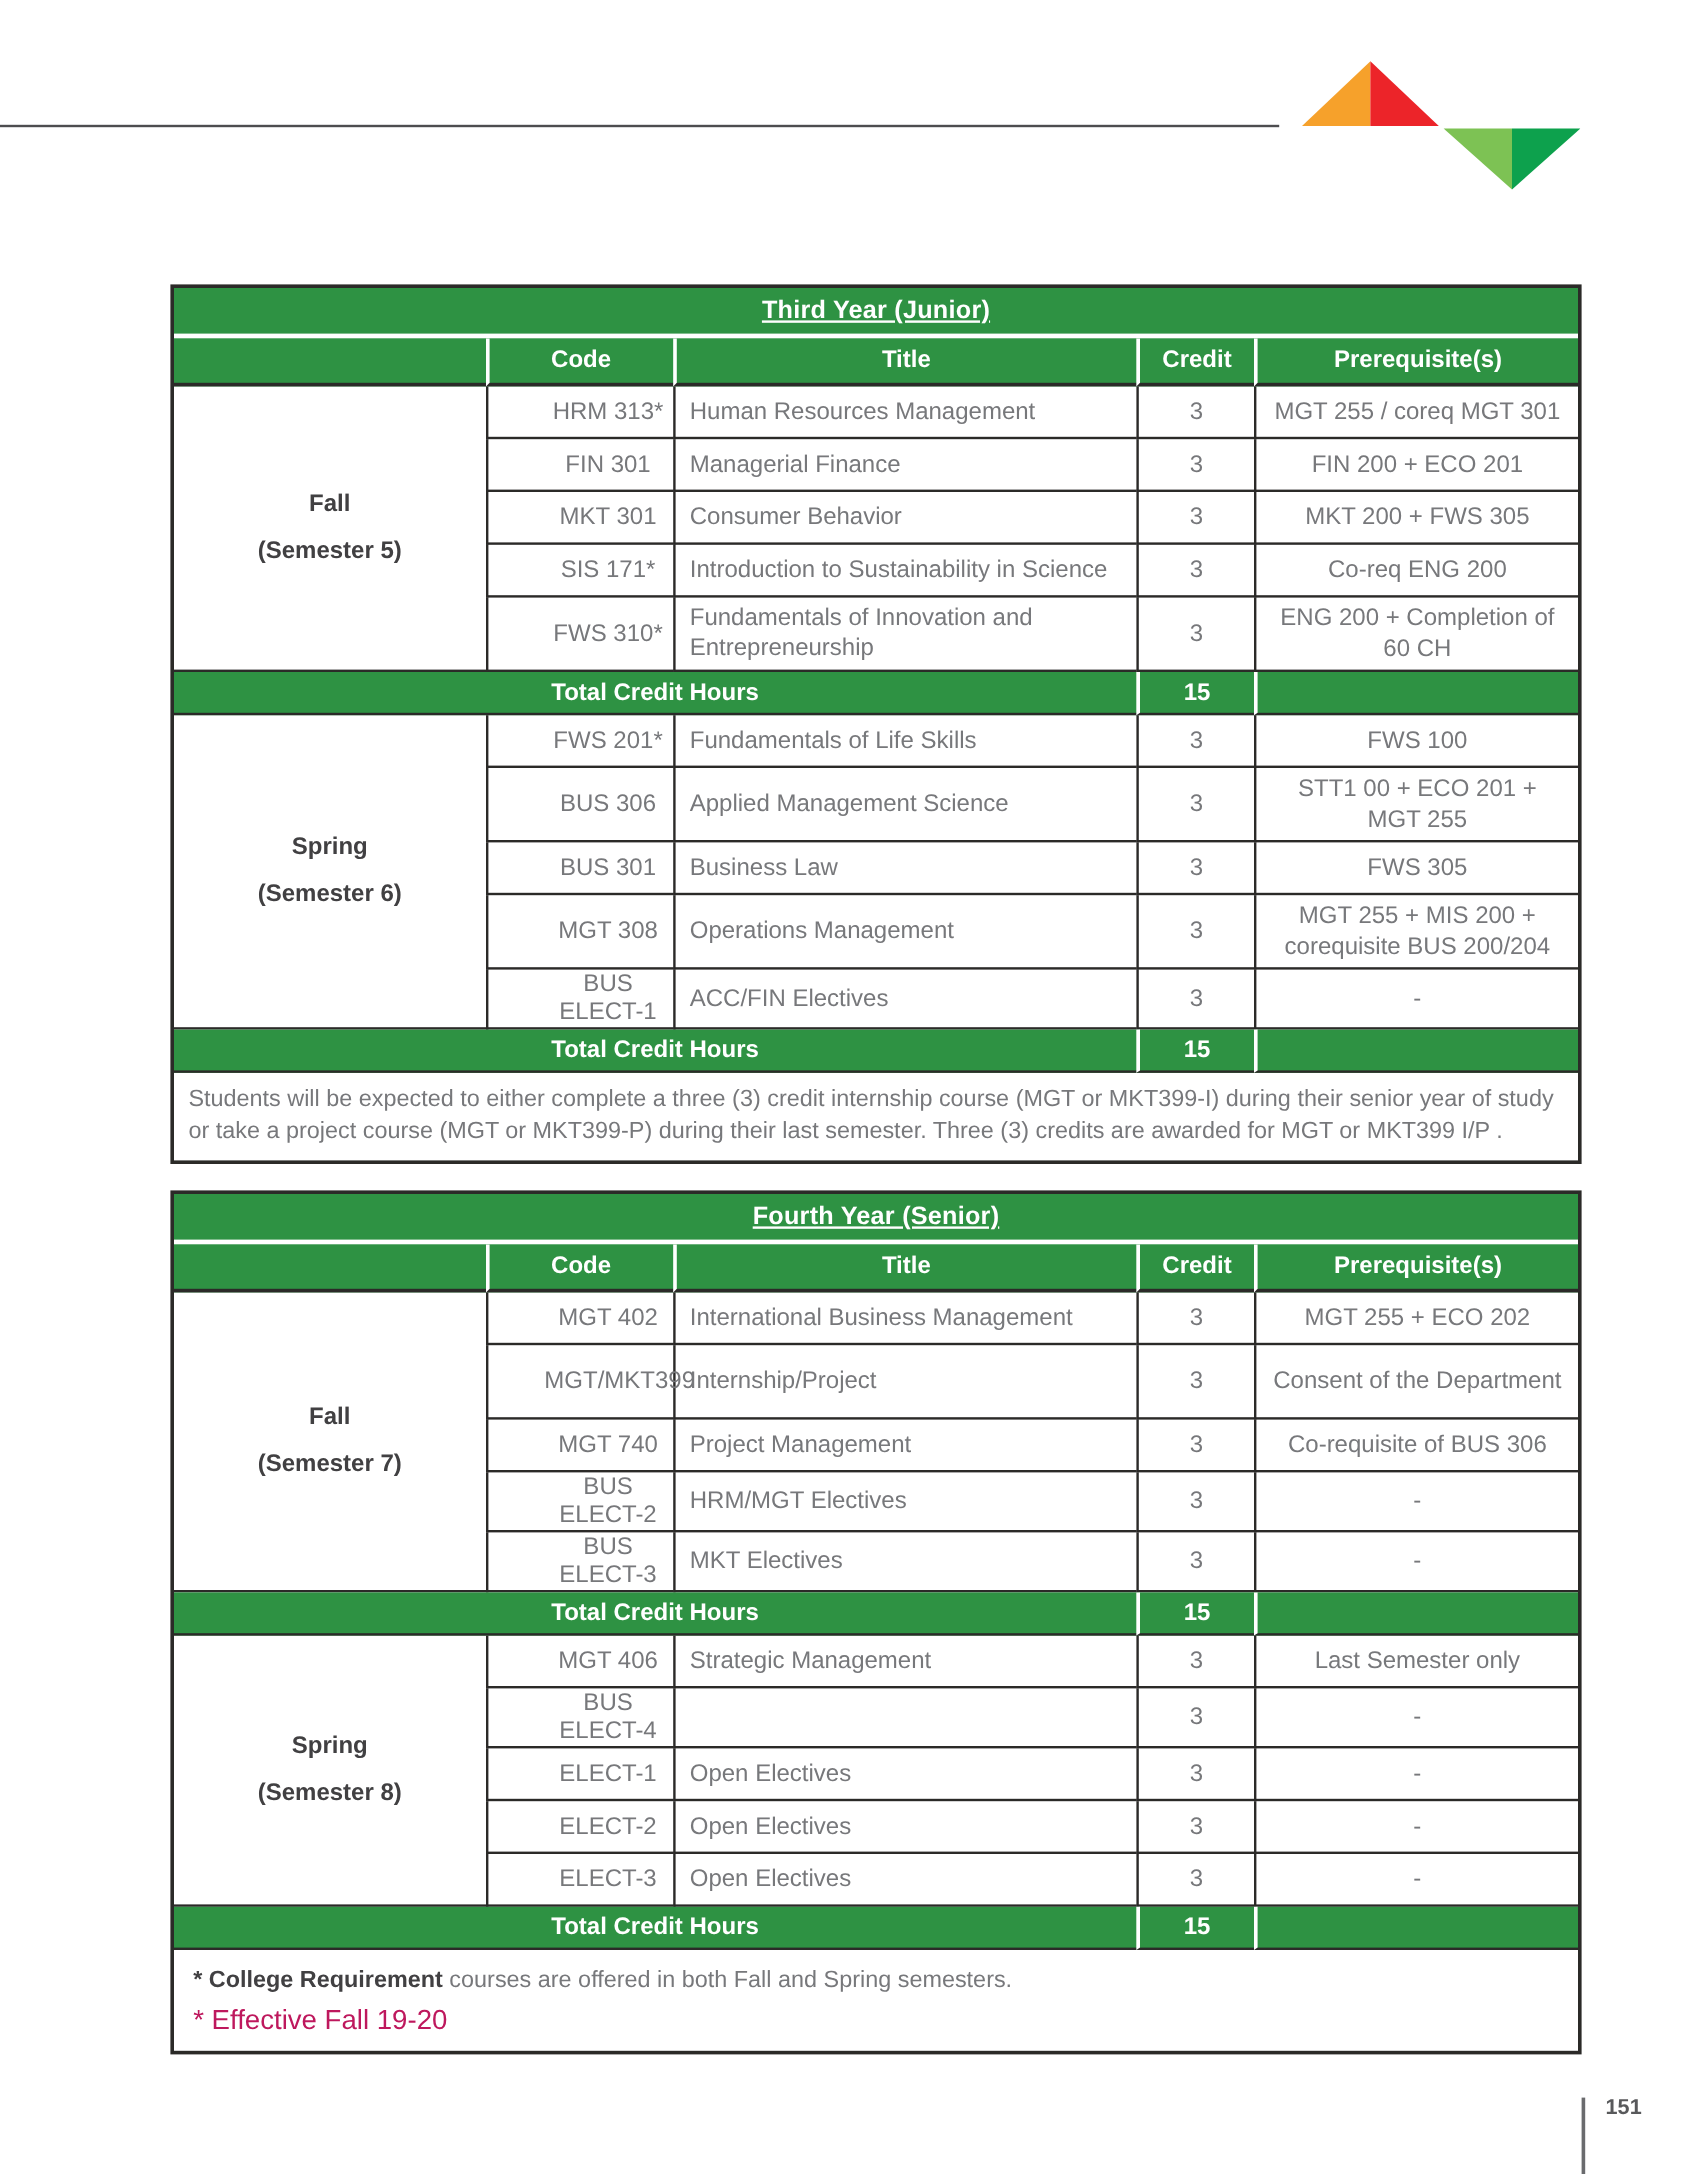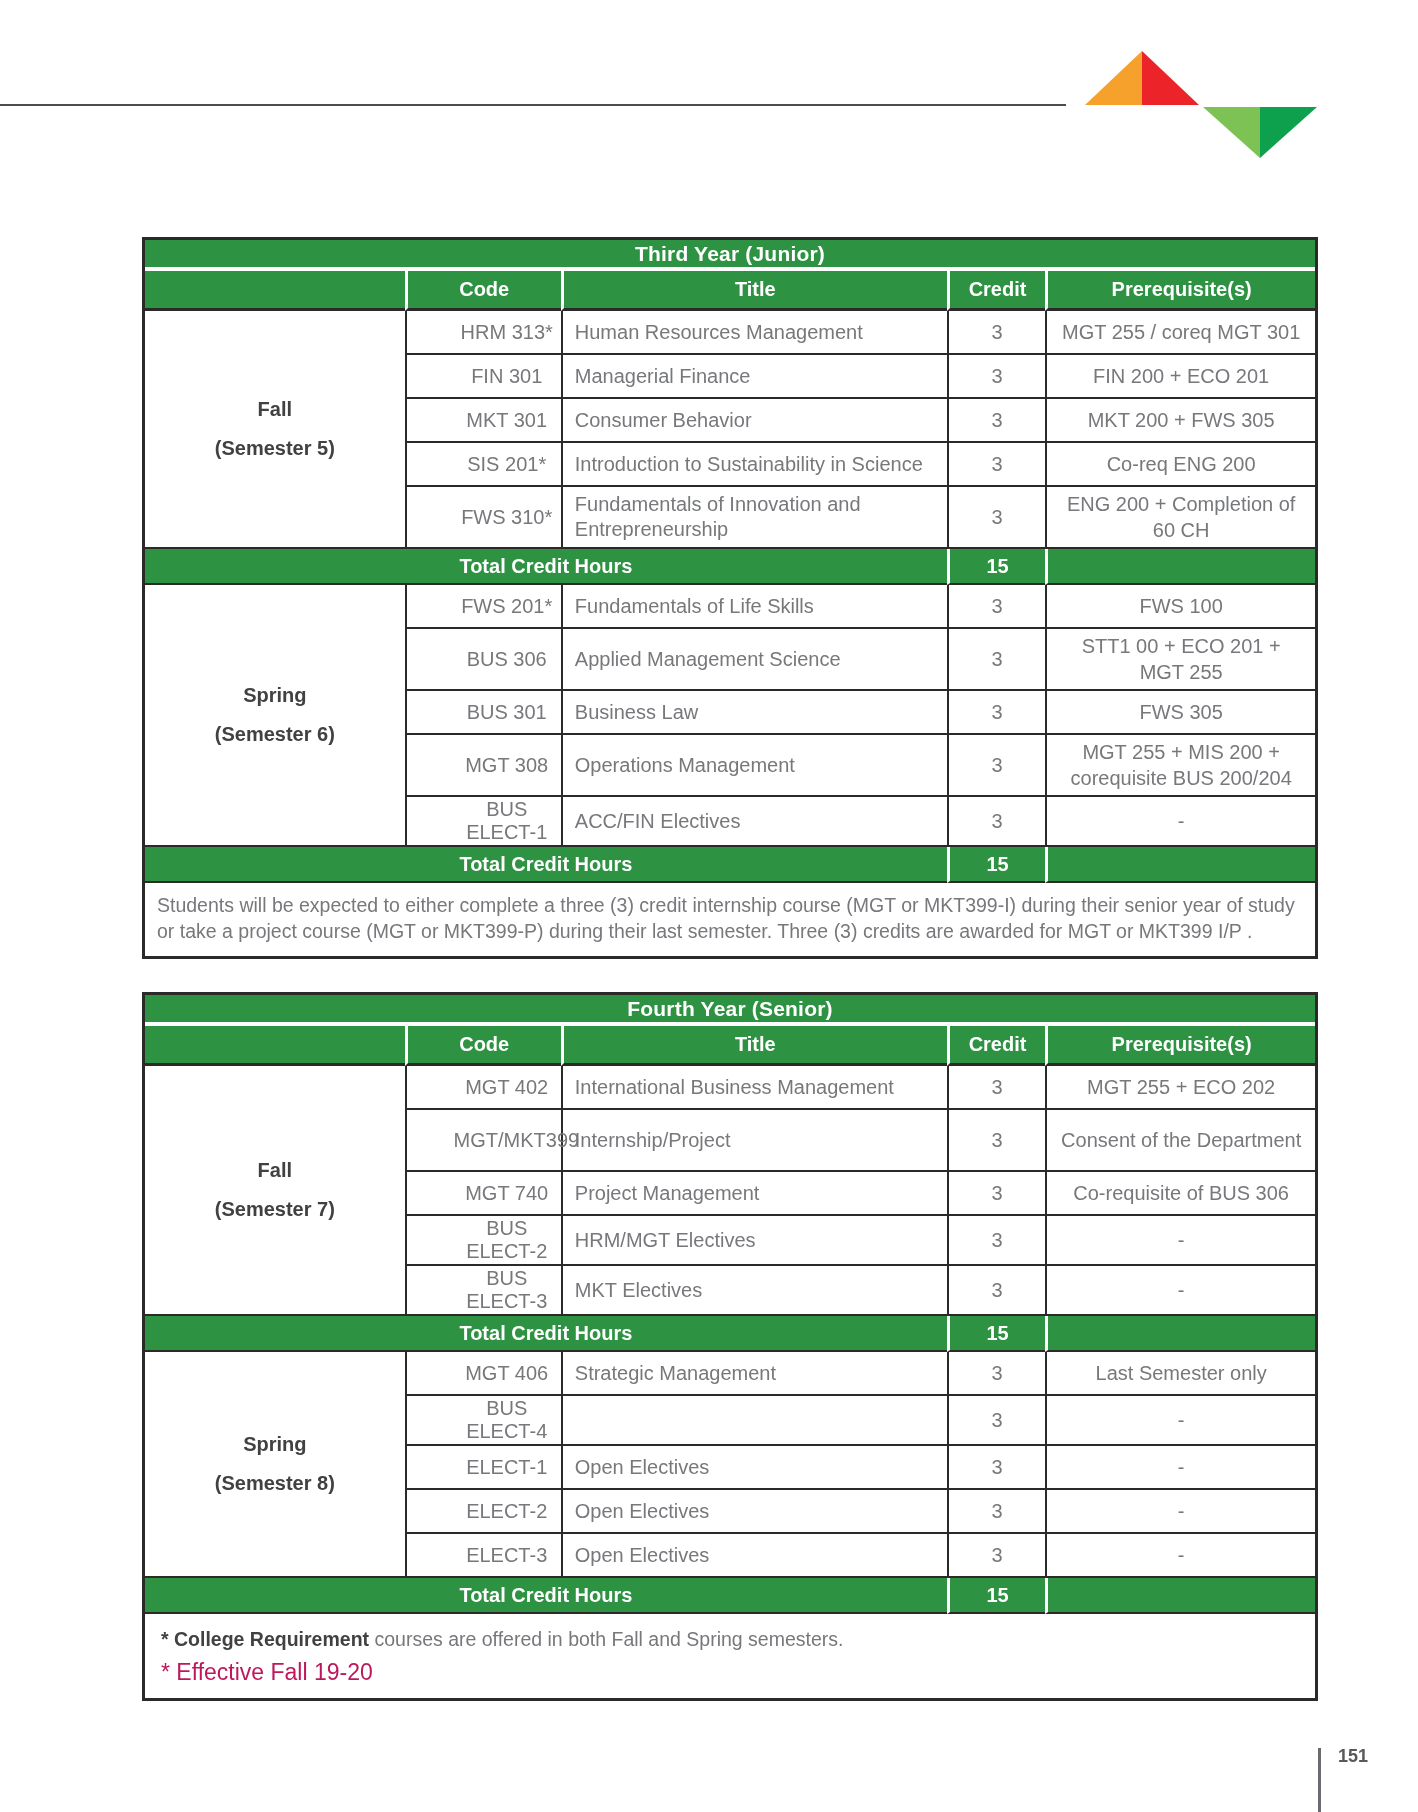--- a/index.html
+++ b/index.html
@@ -19,21 +19,21 @@
     border-collapse:separate; border-spacing:0; table-layout:fixed;
     border:3px solid #2b2a28; background:#fff;
   }
   #table1 { top:237px; }
   #table2 { top:992px; }
 
   td { box-sizing:border-box; vertical-align:middle; }
 
   
   .g   { background:#2e9243; color:#ffffff; font-weight:bold; }
-  .band-title { font-size:21px; text-align:center; height:31px; border-bottom:4px solid #ffffff; letter-spacing:.2px; }
+  .band-title { font-size:21px; text-align:center; height:42px; border-bottom:4px solid #ffffff; letter-spacing:.2px;text-decoration:underline; }
   .hcell { font-size:20px; text-align:center; height:40px; border-bottom:3px solid #2b2a28; }
   .hcell.wl { border-left:3px solid #ffffff; }
 
   
   tr.h44 { height:44px; }
   tr.h58 { height:58px; }
   tr.h62 { height:62px; }
   tr.tch { height:36px; }
 
   .sem { text-align:center; font-weight:bold; color:#414042; font-size:20px; border-bottom:2px solid #2b2a28; }
@@ -111,21 +111,21 @@
     <td class="cell crd">3</td>
     <td class="cell pre">FIN 200 + ECO 201</td>
   </tr>
   <tr class="h44">
     <td class="cell code">MKT 301</td>
     <td class="cell ttl">Consumer Behavior</td>
     <td class="cell crd">3</td>
     <td class="cell pre">MKT 200 + FWS 305</td>
   </tr>
   <tr class="h44">
-    <td class="cell code">SIS 201*</td>
+    <td class="cell code">SIS 171*</td>
     <td class="cell ttl">Introduction to Sustainability in Science</td>
     <td class="cell crd">3</td>
     <td class="cell pre">Co-req ENG 200</td>
   </tr>
   <tr class="h58">
     <td class="cell code">FWS 310*</td>
     <td class="cell ttl">Fundamentals of Innovation and Entrepreneurship</td>
     <td class="cell crd">3</td>
     <td class="cell pre">ENG 200 + Completion of 60 CH</td>
   </tr>

